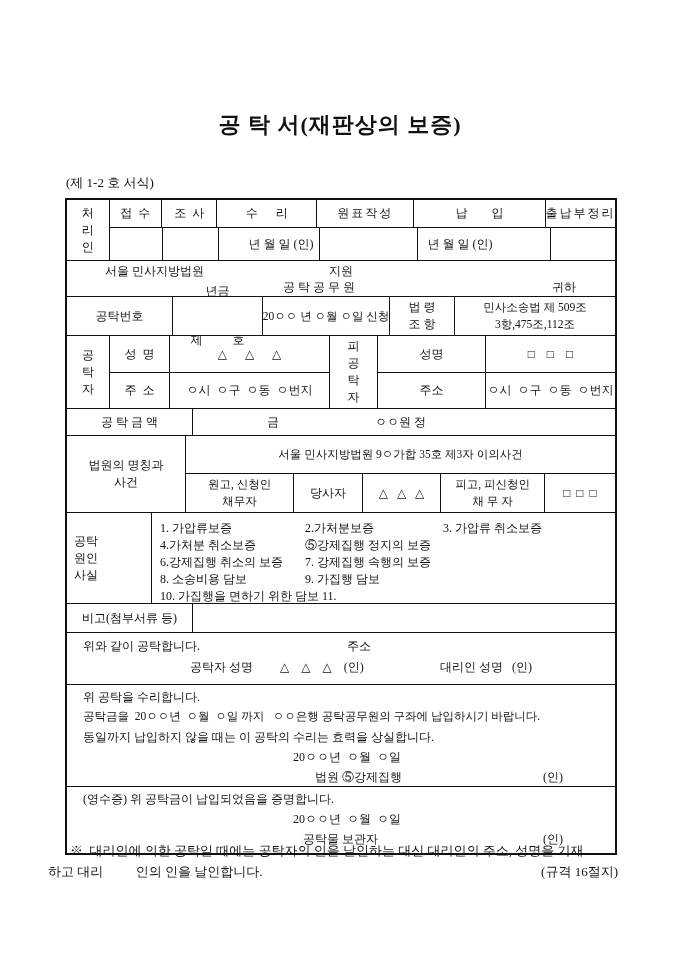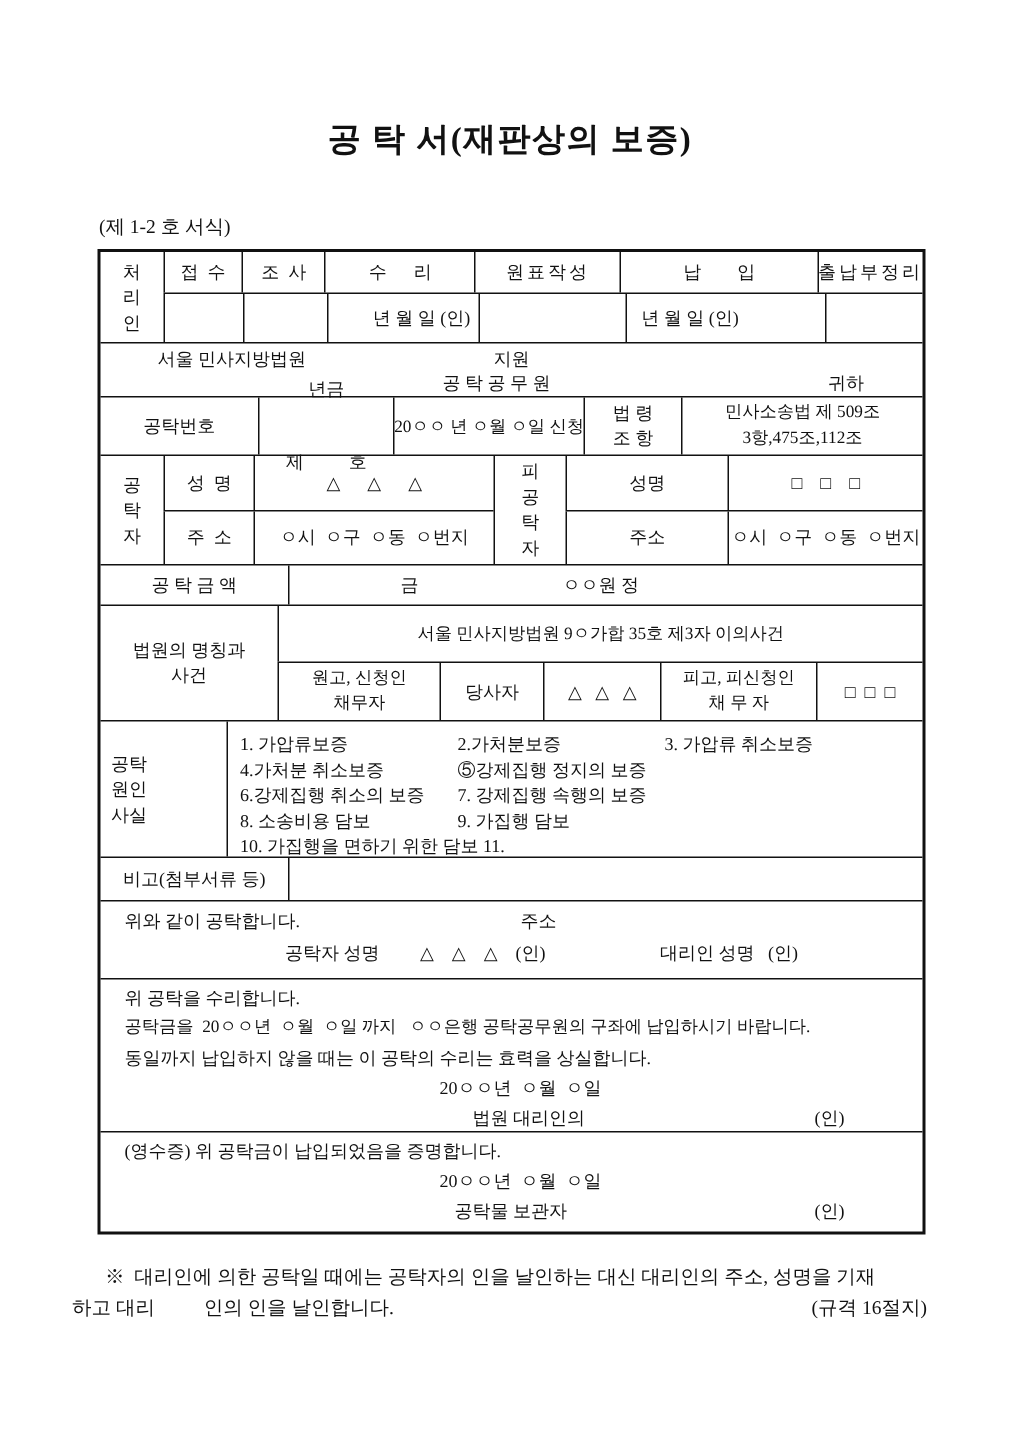--- a/index.html
+++ b/index.html
@@ -1,21 +1,21 @@
 <!DOCTYPE html>
 <html><head>
 <meta charset="utf-8">
 <style>
   html,body{margin:0;padding:0;}
   body{
     width:680px;height:962px;background:#ffffff;color:#111;
     font-family:"Liberation Serif","DejaVu Serif",serif;
     font-size:12px;position:relative;overflow:hidden;
   }
-  .title{margin:78px 0 0 0;text-align:center;font-size:22px;letter-spacing:1px;font-weight:600;}
+  .title{margin:110px 0 0 0;text-align:center;font-size:22px;letter-spacing:1px;font-weight:600;}
   .formcode{margin:34px 0 6px 66px;font-size:13px;}
   .form{
     margin-left:65px;width:552px;border:2px solid #111;box-sizing:border-box;
   }
   .flex{display:flex;}
   .col{display:flex;flex-direction:column;}
   .grow{flex:1 1 auto;min-width:0;}
   .row{box-sizing:border-box;}
   .bt{border-top:1px solid #111;}
   .bl{border-left:1px solid #111;}
@@ -77,21 +77,21 @@
         <div class="cell bl w98"></div>
         <div class="cell bl w133 tl pre">년 월 일 (인)</div>
         <div class="cell bl grow"></div>
       </div>
     </div>
   </div>
 
   <div class="row h36 rel bt">
     <span class="abs" style="left:38px;top:2px">서울 민사지방법원</span>
     <span class="abs" style="left:262px;top:2px">지원</span>
-    <span class="abs" style="left:228px;top:18px">공 탁 공 무 원</span>
+    <span class="abs" style="left:216px;top:18px">공 탁 공 무 원</span>
     <span class="abs" style="left:485px;top:18px">귀하</span>
   </div>
 
   <div class="row h39 flex bt">
     <div class="cell w105">공탁번호</div>
     <div class="cell bl w90 col" style="justify-content:center">
       <div>년금</div>
       <div class="pre">제          호</div>
     </div>
     <div class="cell bl w127 small">20ㅇㅇ 년 ㅇ월 ㅇ일 신청</div>
@@ -180,21 +180,21 @@
     <span class="abs" style="left:123px;top:26px">공탁자 성명</span>
     <span class="abs" style="left:213px;top:26px">△    △    △    (인)</span>
     <span class="abs" style="left:373px;top:26px">대리인 성명   (인)</span>
   </div>
 
   <div class="row h102 rel bt">
     <span class="abs" style="left:16px;top:4px">위 공탁을 수리합니다.</span>
     <span class="abs small" style="left:16px;top:24px">공탁금을  20ㅇㅇ년  ㅇ월  ㅇ일 까지   ㅇㅇ은행 공탁공무원의 구좌에 납입하시기 바랍니다.</span>
     <span class="abs" style="left:16px;top:44px">동일까지 납입하지 않을 때는 이 공탁의 수리는 효력을 상실합니다.</span>
     <span class="abs" style="left:226px;top:64px">20ㅇㅇ년  ㅇ월  ㅇ일</span>
-    <span class="abs" style="left:248px;top:84px">법원 대리인의</span>
+    <span class="abs" style="left:248px;top:84px">법원 ⑤강제집행</span>
     <span class="abs" style="left:476px;top:84px">(인)</span>
   </div>
 
   <div class="row h67 rel bt">
     <span class="abs" style="left:16px;top:4px">(영수증) 위 공탁금이 납입되었음을 증명합니다.</span>
     <span class="abs" style="left:226px;top:24px">20ㅇㅇ년  ㅇ월  ㅇ일</span>
     <span class="abs" style="left:236px;top:44px">공탁물 보관자</span>
     <span class="abs" style="left:476px;top:44px">(인)</span>
   </div>
 

